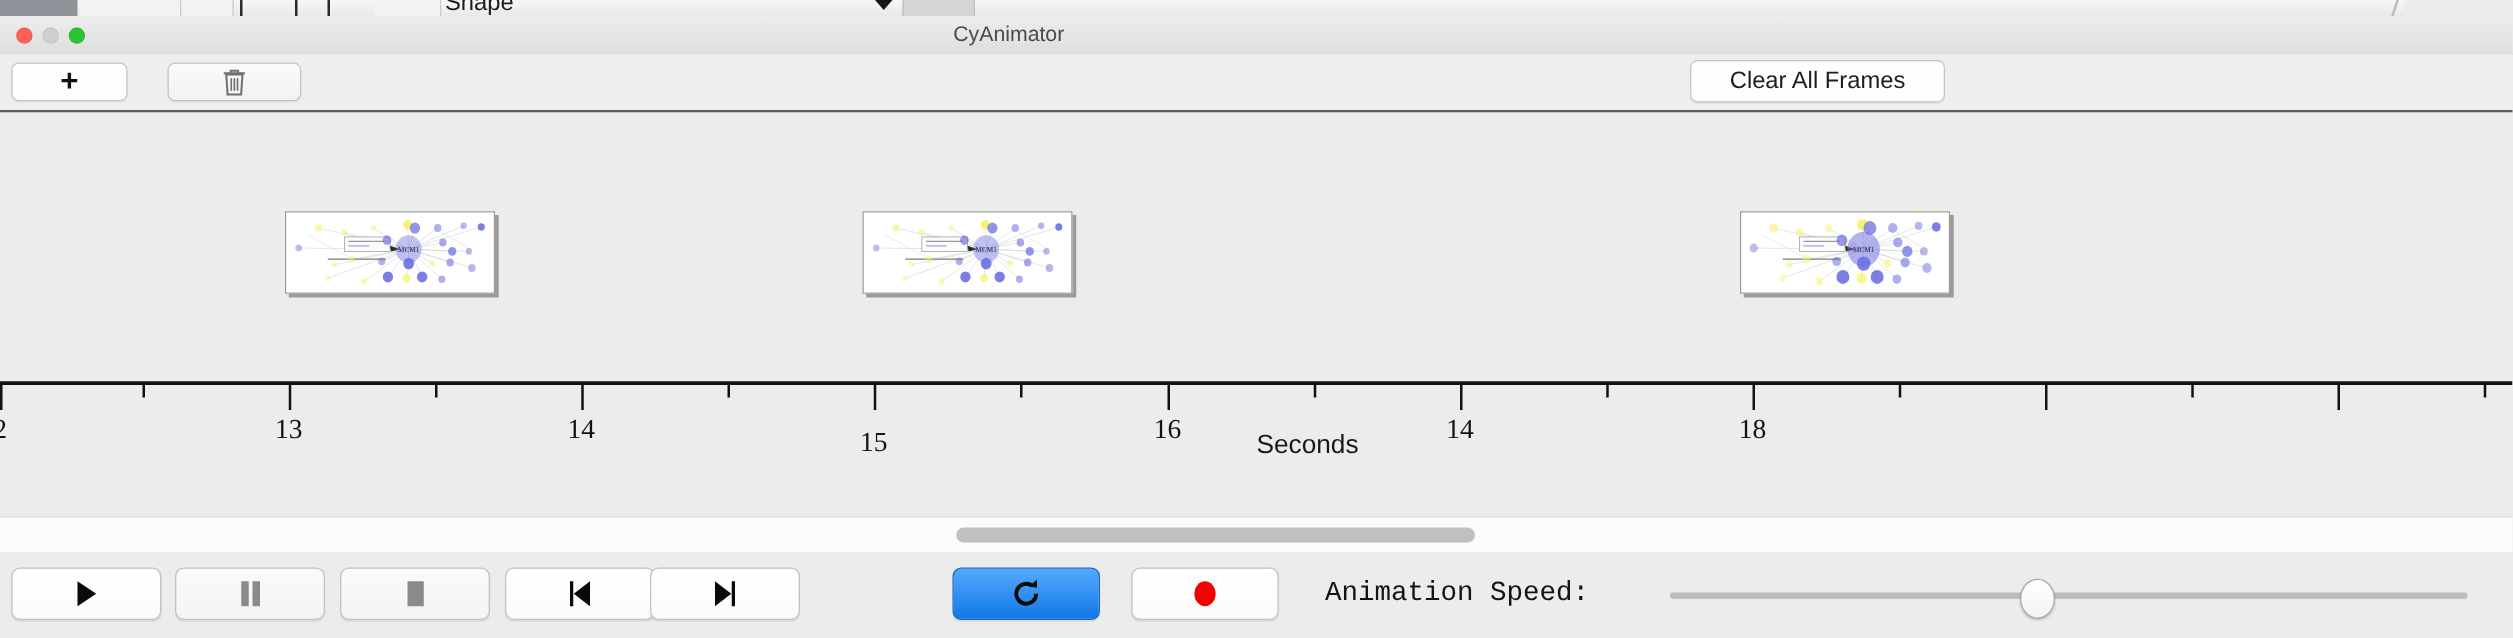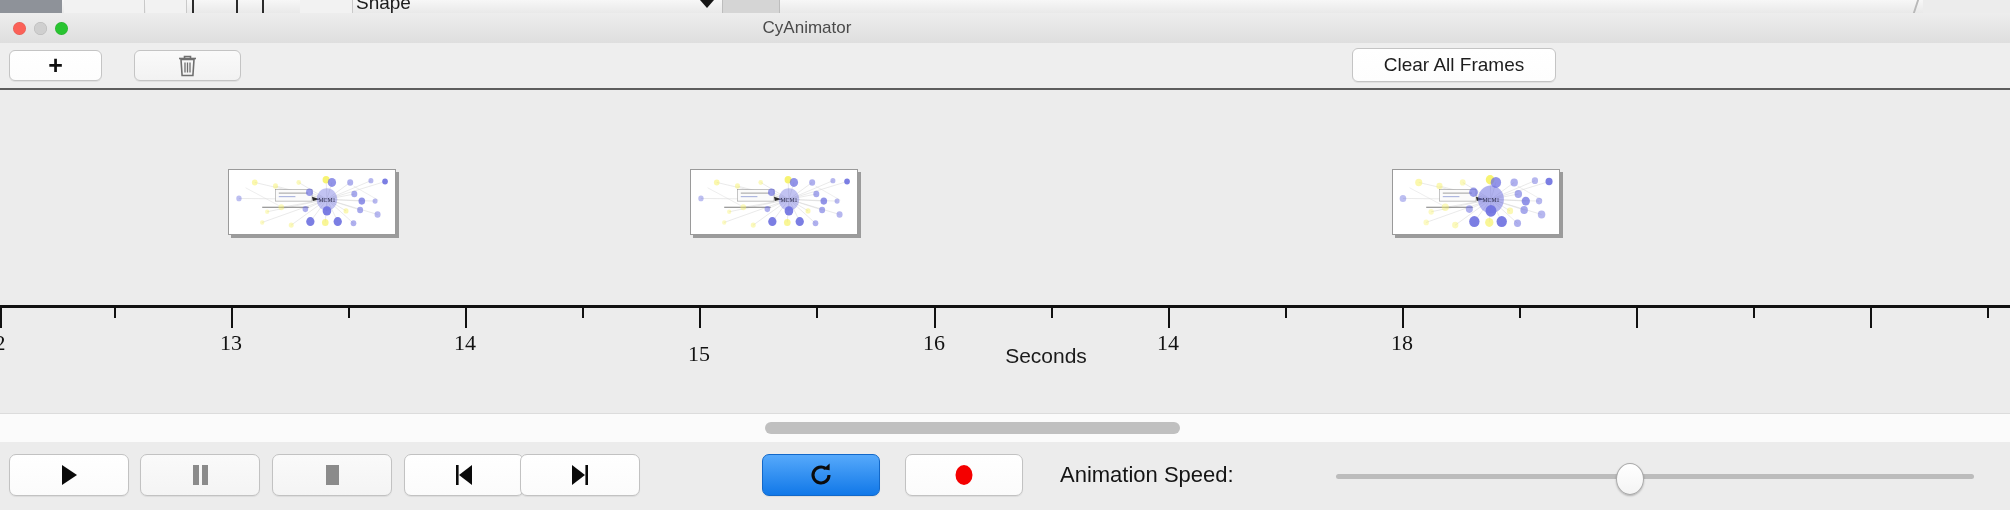--- a/index.html
+++ b/index.html
@@ -64,21 +64,21 @@
   .tlabel{position:absolute;font-size:22px;color:#121212;text-align:center;
     font-family:"Liberation Serif", serif;}
   .axis-title{position:absolute;top:254px;width:2010px;text-align:center;font-size:21px;color:#1a1a1a;margin-left:41px;}
 
   
   .scrollbar{position:absolute;left:0;top:413px;width:2010px;height:28px;
     background:#fbfbfb;border-top:1px solid #dcdcdc;border-bottom:1px solid #c9c9c9;}
   .sthumb{position:absolute;left:765px;top:8px;width:415px;height:12px;border-radius:6px;background:#c0c0c0;cursor:pointer;}
 
   
-  .transport{position:absolute;left:0;top:442px;width:2010px;height:68px;background:#ececec;}
+  .transport{position:absolute;left:0;top:442px;width:2010px;height:68px;background:#ececec;font-family:Liberation Mono, monospace;}
   .tbtn{position:absolute;top:12px;height:42px;border:1px solid #c2c2c2;border-radius:7px;
     background:linear-gradient(to bottom,#ffffff,#fbfbfb);box-shadow:0 1px 1px rgba(0,0,0,.07);
     display:flex;align-items:center;justify-content:center;cursor:pointer;box-sizing:border-box;}
   .tbtn.dim{background:linear-gradient(to bottom,#fafafa,#f4f4f4);}
   .tbtn.blue{background:linear-gradient(to bottom,#56a9fb 0%,#1178e8 100%);border-color:#1268c9;}
   #play-btn{left:9px;width:120px;}
   #pause-btn{left:140px;width:120px;}
   #stop-btn{left:272px;width:120px;}
   #prev-btn{left:404px;width:120px;}
   #next-btn{left:520px;width:120px;}

